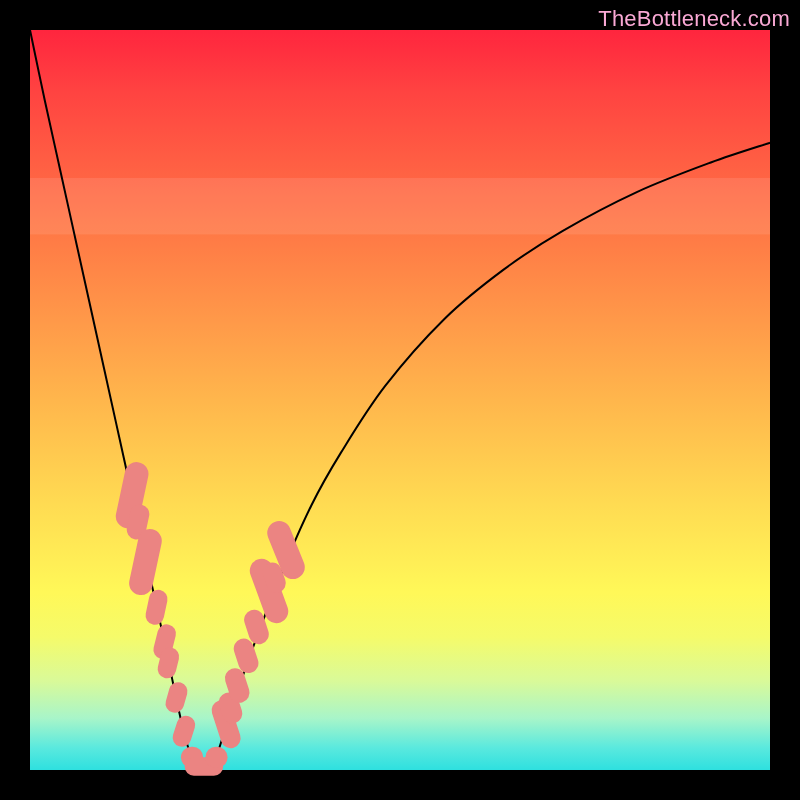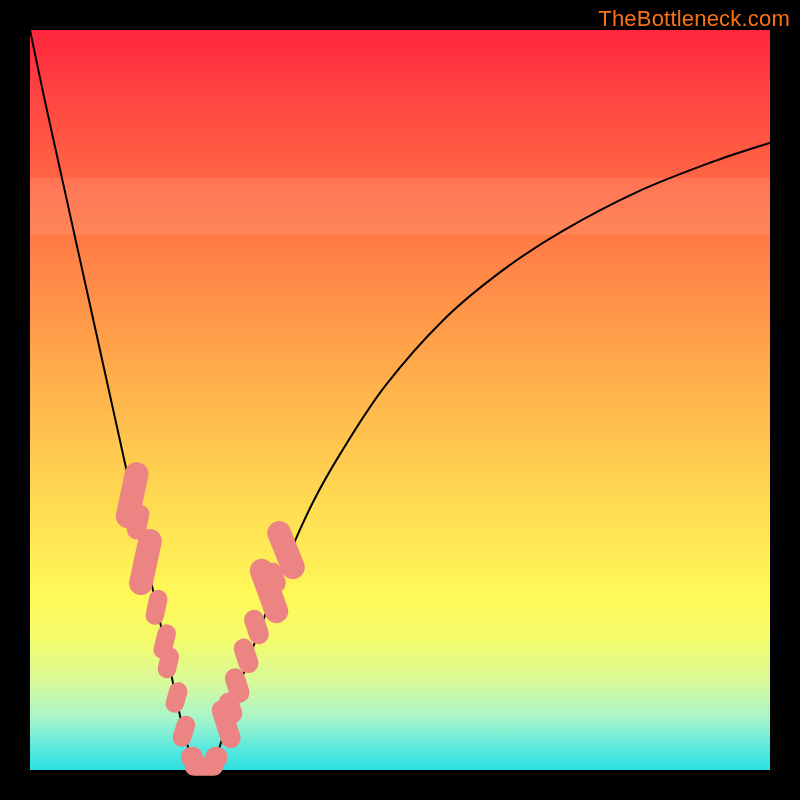--- a/index.html
+++ b/index.html
@@ -36,21 +36,21 @@
       #d9fa99 88%,
       #a8f5c9 93%,
       #5ae9de 97%,
       #2ee0df 100%
     );
   }
   .attrib {
     position: absolute;
     top: 6px;
     right: 10px;
-    color: #f97316;
+    color: #f9a8d4;
     font-size: 22px;
     font-weight: 500;
     letter-spacing: 0.2px;
   }
   svg.curve-layer {
     position: absolute;
     left: 30px;
     top: 30px;
     width: 740px;
     height: 740px;

